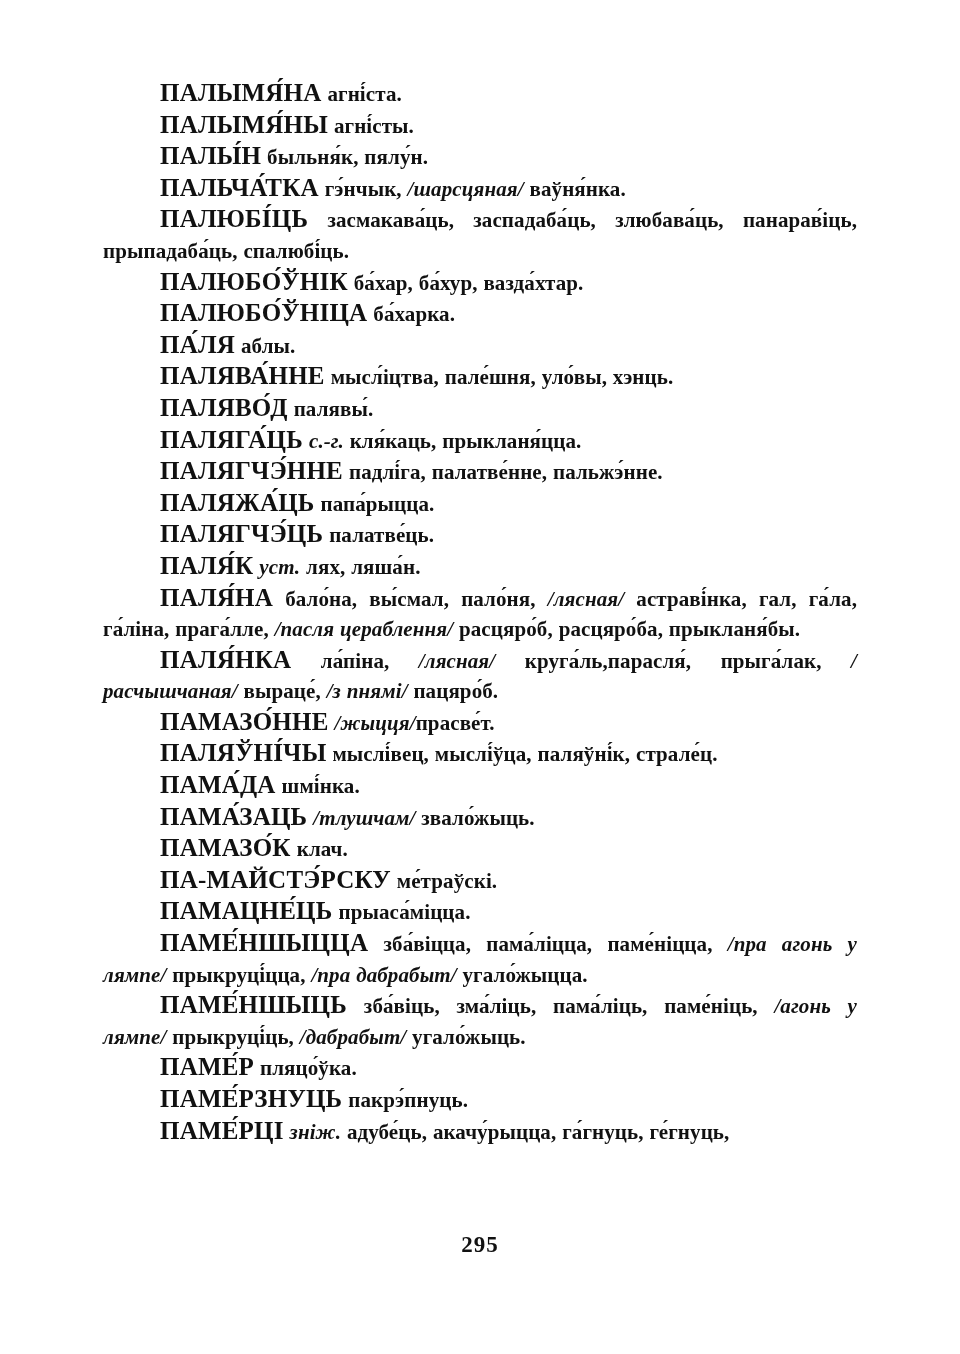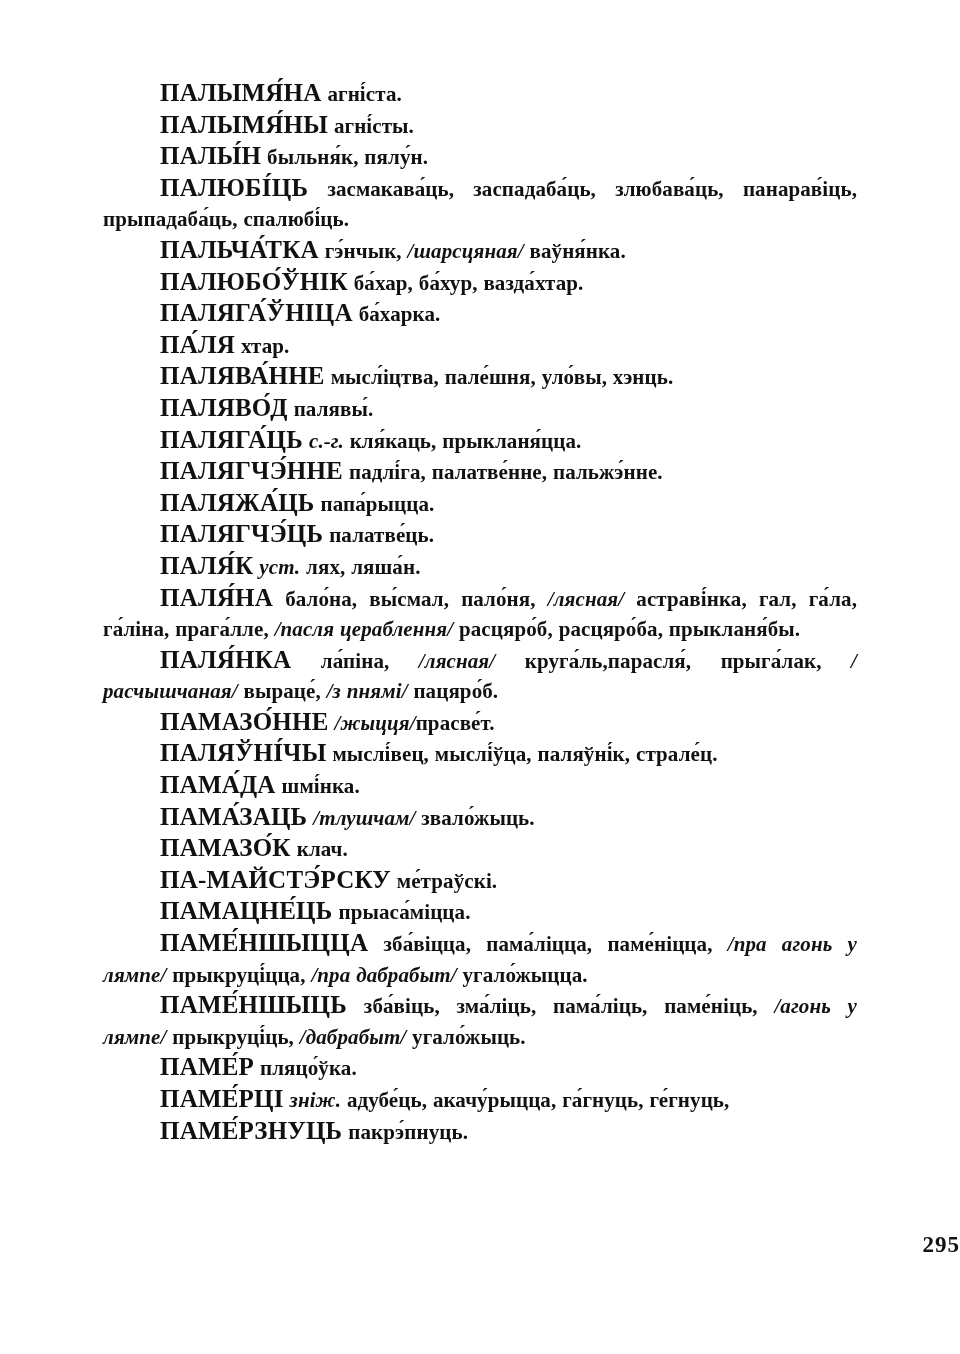--- a/index.html
+++ b/index.html
@@ -62,59 +62,59 @@
     font-style: italic;
     font-weight: 700;
     font-size: 21px;
   }
 
   #page-number {
     position: absolute;
     left: 0;
     top: 1232px;
     width: 960px;
-    text-align: right;
+    text-align: center;
     font-size: 23px;
     font-weight: 700;
     font-family: "Liberation Serif", "DejaVu Serif", serif;
     letter-spacing: 1px;
   }
 </style>
 </head>
 <body>
 
 <div id="page">
 
   <div id="text-column">
       <p class="entry"><span class="hw">ПАЛЫМЯ́НА</span> <span class="gl">агні́ста.</span></p>
       <p class="entry"><span class="hw">ПАЛЫМЯ́НЫ</span> <span class="gl">агні́сты.</span></p>
       <p class="entry"><span class="hw">ПАЛЫ́Н</span> <span class="gl">быльня́к, пялу́н.</span></p>
+      <p class="entry"><span class="hw">ПАЛЬЧА́ТКА</span> <span class="gl">гэ́нчык, </span><span class="it">/шарсцяная/</span><span class="gl"> ваўня́нка.</span></p>
       <p class="entry"><span class="hw">ПАЛЮБІ́ЦЬ</span> <span class="gl">засмакава́ць, заспадаба́ць, злюбава́ць, панарав́іць, прыпадаба́ць, спалюбі́ць.</span></p>
-      <p class="entry"><span class="hw">ПАЛЬЧА́ТКА</span> <span class="gl">гэ́нчык, </span><span class="it">/шарсцяная/</span><span class="gl"> ваўня́нка.</span></p>
       <p class="entry"><span class="hw">ПАЛЮБО́ЎНІК</span> <span class="gl">ба́хар, ба́хур, вазда́хтар.</span></p>
-      <p class="entry"><span class="hw">ПАЛЯГА́ЎНІЦА</span> <span class="gl"> ба́харка.</span></p>
-      <p class="entry"><span class="hw">ПА́ЛЯ</span> <span class="gl">хтар.</span></p>
+      <p class="entry"><span class="hw">ПАЛЮБО́ЎНІЦА</span> <span class="gl"> ба́харка.</span></p>
+      <p class="entry"><span class="hw">ПА́ЛЯ</span> <span class="gl">аблы.</span></p>
       <p class="entry"><span class="hw">ПАЛЯВА́ННЕ</span> <span class="gl">мысл́іцтва, пале́шня, уло́вы, хэнць.</span></p>
       <p class="entry"><span class="hw">ПАЛЯВО́Д</span> <span class="gl">палявы́.</span></p>
       <p class="entry"><span class="hw">ПАЛЯГА́ЦЬ</span> <span class="it">с.-г.</span><span class="gl"> кля́каць, прыкланя́цца.</span></p>
       <p class="entry"><span class="hw">ПАЛЯГЧЭ́ННЕ</span> <span class="gl">падлі́га, палатве́нне, пальжэ́нне.</span></p>
       <p class="entry"><span class="hw">ПАЛЯЖА́ЦЬ</span> <span class="gl">папа́рыцца.</span></p>
       <p class="entry"><span class="hw">ПАЛЯГЧЭ́ЦЬ</span> <span class="gl"> палатве́ць.</span></p>
       <p class="entry"><span class="hw">ПАЛЯ́К</span> <span class="it">уст.</span><span class="gl"> лях, ляша́н.</span></p>
       <p class="entry"><span class="hw">ПАЛЯ́НА</span> <span class="gl">бало́на, вы́смал, пало́ня, </span><span class="it">/лясная/</span><span class="gl"> астраві́нка, гал, га́ла, га́ліна, прага́лле, </span><span class="it">/пасля цераблення/</span><span class="gl"> расцяро́б, расцяро́ба, прыкланя́бы.</span></p>
       <p class="entry"><span class="hw">ПАЛЯ́НКА</span> <span class="gl">ла́піна, </span><span class="it">/лясная/</span><span class="gl"> круга́ль,парасля́, прыга́лак, </span><span class="it">/расчышчаная/</span><span class="gl"> выраце́, </span><span class="it">/з пнямі/</span><span class="gl"> пацяро́б.</span></p>
       <p class="entry"><span class="hw">ПАМАЗО́ННЕ</span> <span class="gl"> </span><span class="it">/жыцця/</span><span class="gl">прасве́т.</span></p>
       <p class="entry"><span class="hw">ПАЛЯЎНІ́ЧЫ</span> <span class="gl">мыслі́вец, мыслі́ўца, паляўні́к, страле́ц.</span></p>
       <p class="entry"><span class="hw">ПАМА́ДА</span> <span class="gl">шмі́нка.</span></p>
       <p class="entry"><span class="hw">ПАМА́ЗАЦЬ</span> <span class="it">/тлушчам/</span><span class="gl"> звало́жыць.</span></p>
       <p class="entry"><span class="hw">ПАМАЗО́К</span> <span class="gl">клач.</span></p>
       <p class="entry"><span class="hw">ПА-МАЙСТЭ́РСКУ</span> <span class="gl">ме́траўскі.</span></p>
       <p class="entry"><span class="hw">ПАМАЦНЕ́ЦЬ</span> <span class="gl">прыаса́міцца.</span></p>
       <p class="entry"><span class="hw">ПАМЕ́НШЫЦЦА</span> <span class="gl">зба́віцца, пама́ліцца, паме́ніцца, </span><span class="it">/пра агонь у лямпе/</span><span class="gl"> прыкруці́цца, </span><span class="it">/пра дабрабыт/</span><span class="gl"> угало́жыцца.</span></p>
       <p class="entry"><span class="hw">ПАМЕ́НШЫЦЬ</span> <span class="gl">зба́віць, зма́ліць, пама́ліць, паме́ніць, </span><span class="it">/агонь у лямпе/</span><span class="gl"> прыкруці́ць, </span><span class="it">/дабрабыт/</span><span class="gl"> угало́жыць.</span></p>
       <p class="entry"><span class="hw">ПАМЕ́Р</span> <span class="gl">пляцо́ўка.</span></p>
+      <p class="entry"><span class="hw">ПАМЕ́РЗНУЦЬ</span> <span class="gl">пакрэ́пнуць.</span></p>
       <p class="entry"><span class="hw">ПАМЕ́РЦІ</span> <span class="it">зніж.</span><span class="gl"> адубе́ць, акачу́рыцца, га́гнуць, ге́гнуць,</span></p>
-      <p class="entry"><span class="hw">ПАМЕ́РЗНУЦЬ</span> <span class="gl">пакрэ́пнуць.</span></p>
     </div>
 
   <div id="page-number">295</div>
 
 </div>
 
 </body></html>

